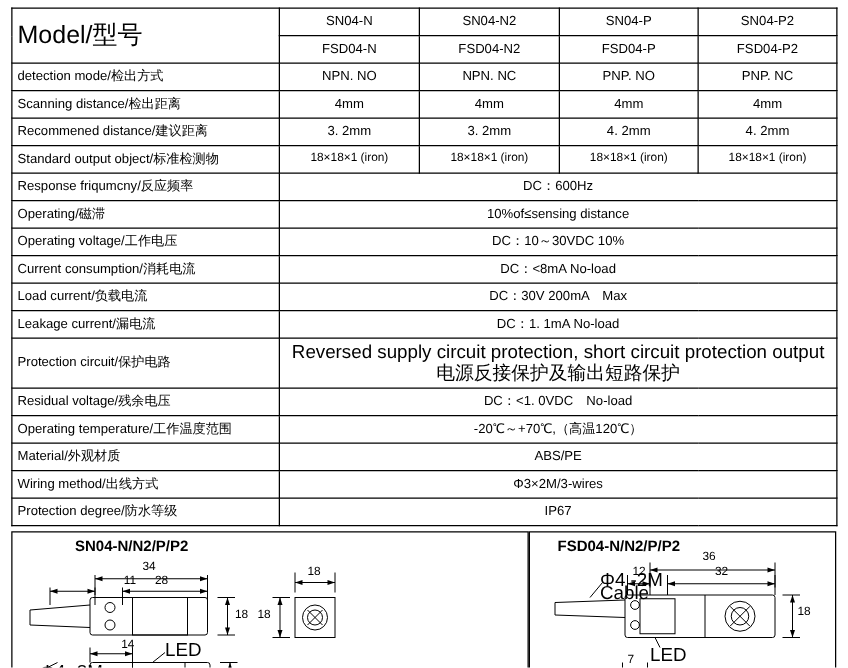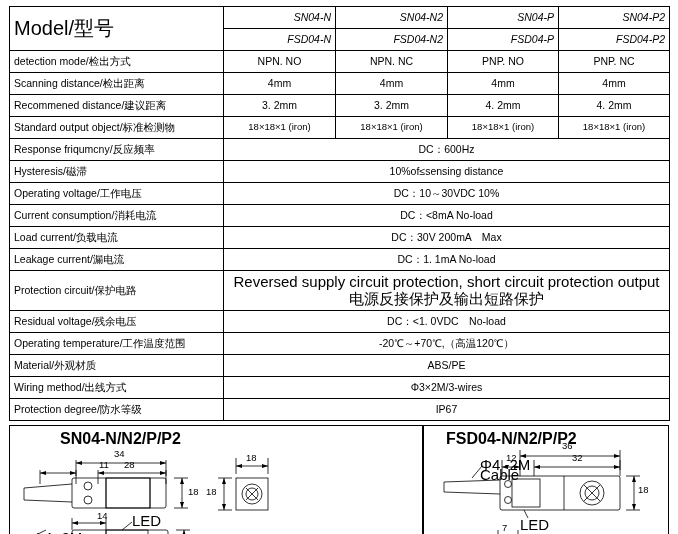--- a/index.html
+++ b/index.html
@@ -43,24 +43,23 @@
     text-align: center;
     white-space: nowrap;
   }
   .modelcell {
     font-size: 20px;
     font-weight: normal;
     letter-spacing: 0px;
     padding-left: 4px;
   }
   .modelhead {
-    text-align: right;
+    text-align: center;
     font-size: 10.5px;
     line-height: 1.5;
-    font-style: italic;
   }
   .protcell {
     text-align: center;
     font-size: 15px;
     line-height: 1.45;
     padding: 3px 6px;
   }
   
   .draw-wrap {
     position: relative;
@@ -73,21 +72,21 @@
     position: absolute;
     top: 0;
     box-sizing: border-box;
     border: 1px solid #000000;
     height: 162px;
   }
   .draw-left { left: 0; width: 414px; }
   .draw-right { left: 414px; width: 246px; }
   .draw-title {
     position: absolute;
-    font-size: 16px;
+    font-size: 12px;
     font-weight: bold;
     white-space: nowrap;
   }
   .dim {
     position: absolute;
     font-size: 9.5px;
     white-space: nowrap;
   }
   .lbl-small {
     position: absolute;
@@ -156,21 +155,21 @@
         <td class="ctr" style="font-size:9.5px">18×18×1 (iron)</td>
         <td class="ctr" style="font-size:9.5px">18×18×1 (iron)</td>
         <td class="ctr" style="font-size:9.5px">18×18×1 (iron)</td>
       </tr>
 
       <tr>
         <td class="lbl">Response friqumcny/反应频率</td>
         <td class="ctr" colspan="4">DC：600Hz</td>
       </tr>
       <tr>
-        <td class="lbl">Hysteresis/磁滞</td>
+        <td class="lbl">Operating/磁滞</td>
         <td class="ctr" colspan="4">10%of≤sensing distance</td>
       </tr>
       <tr>
         <td class="lbl">Operating voltage/工作电压</td>
         <td class="ctr" colspan="4">DC：10～30VDC 10%</td>
       </tr>
       <tr>
         <td class="lbl">Current consumption/消耗电流</td>
         <td class="ctr" colspan="4">DC：&lt;8mA No-load</td>
       </tr>

